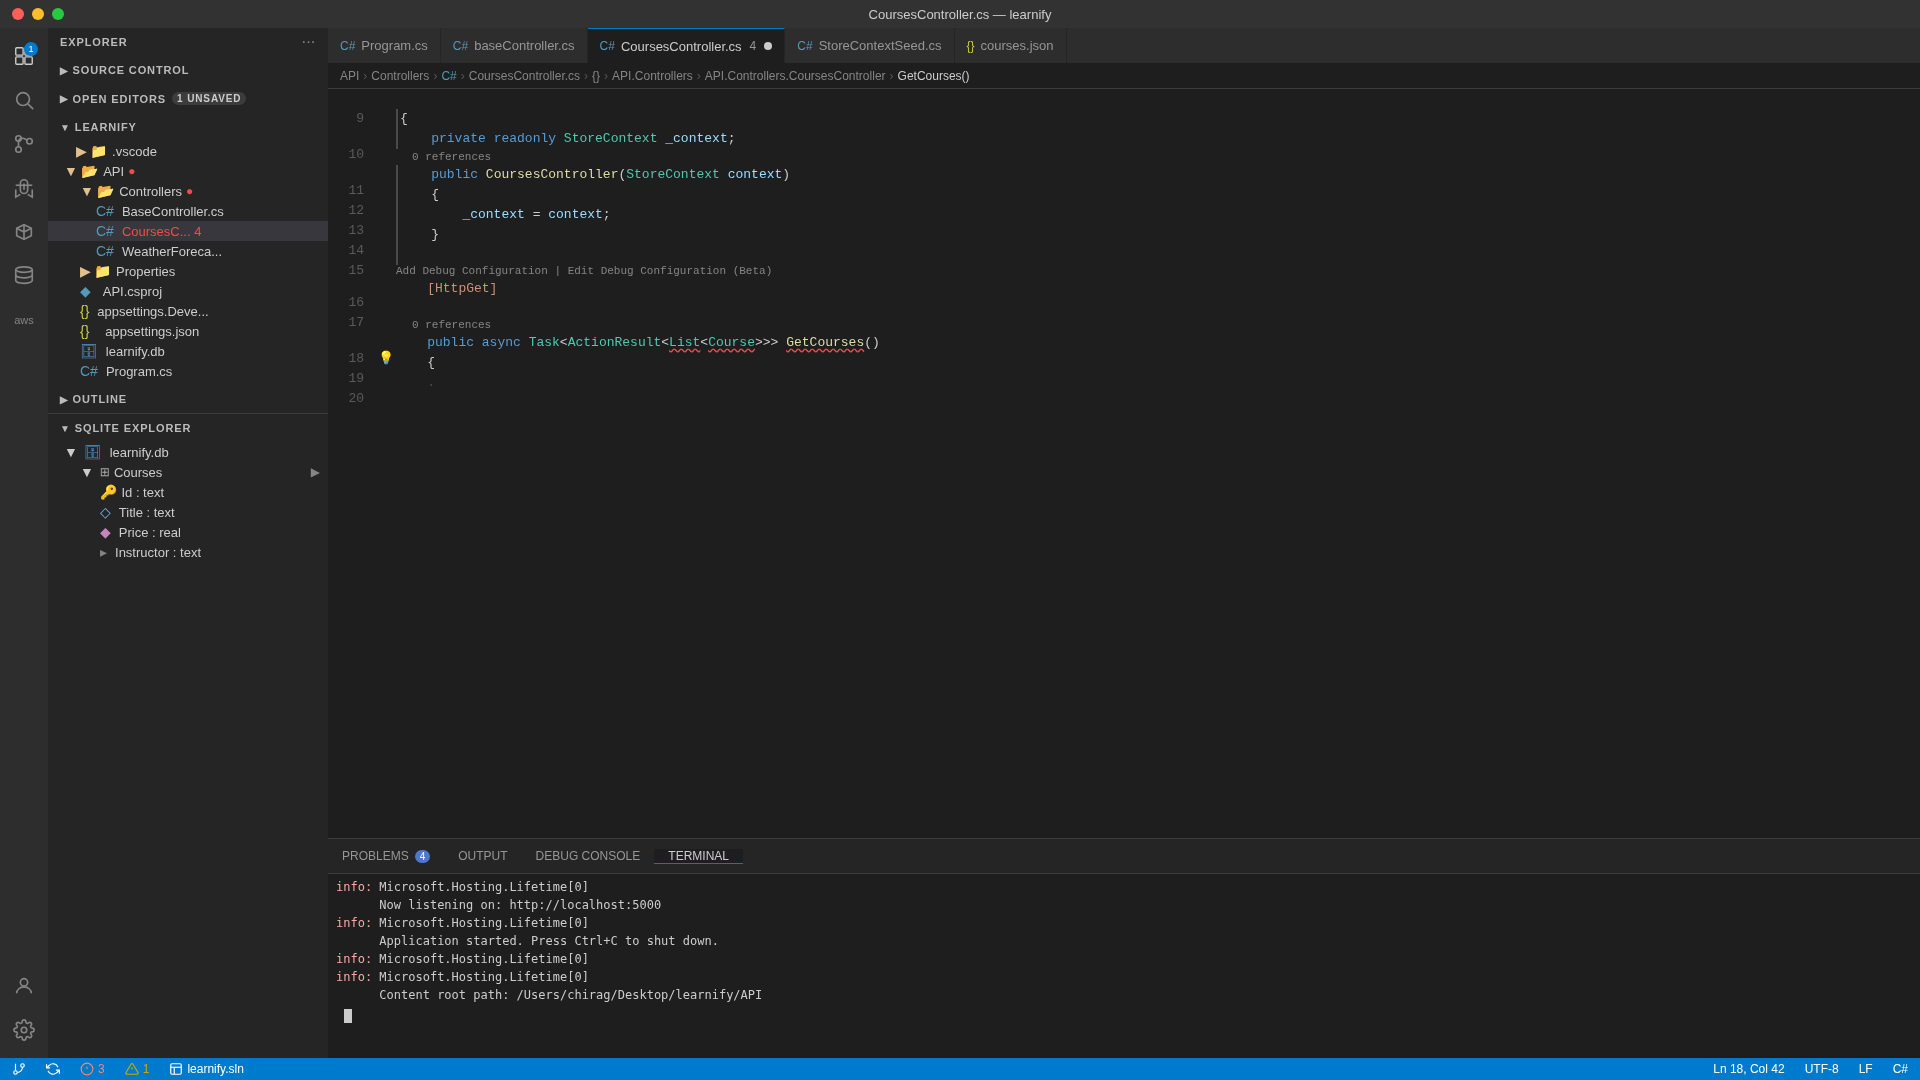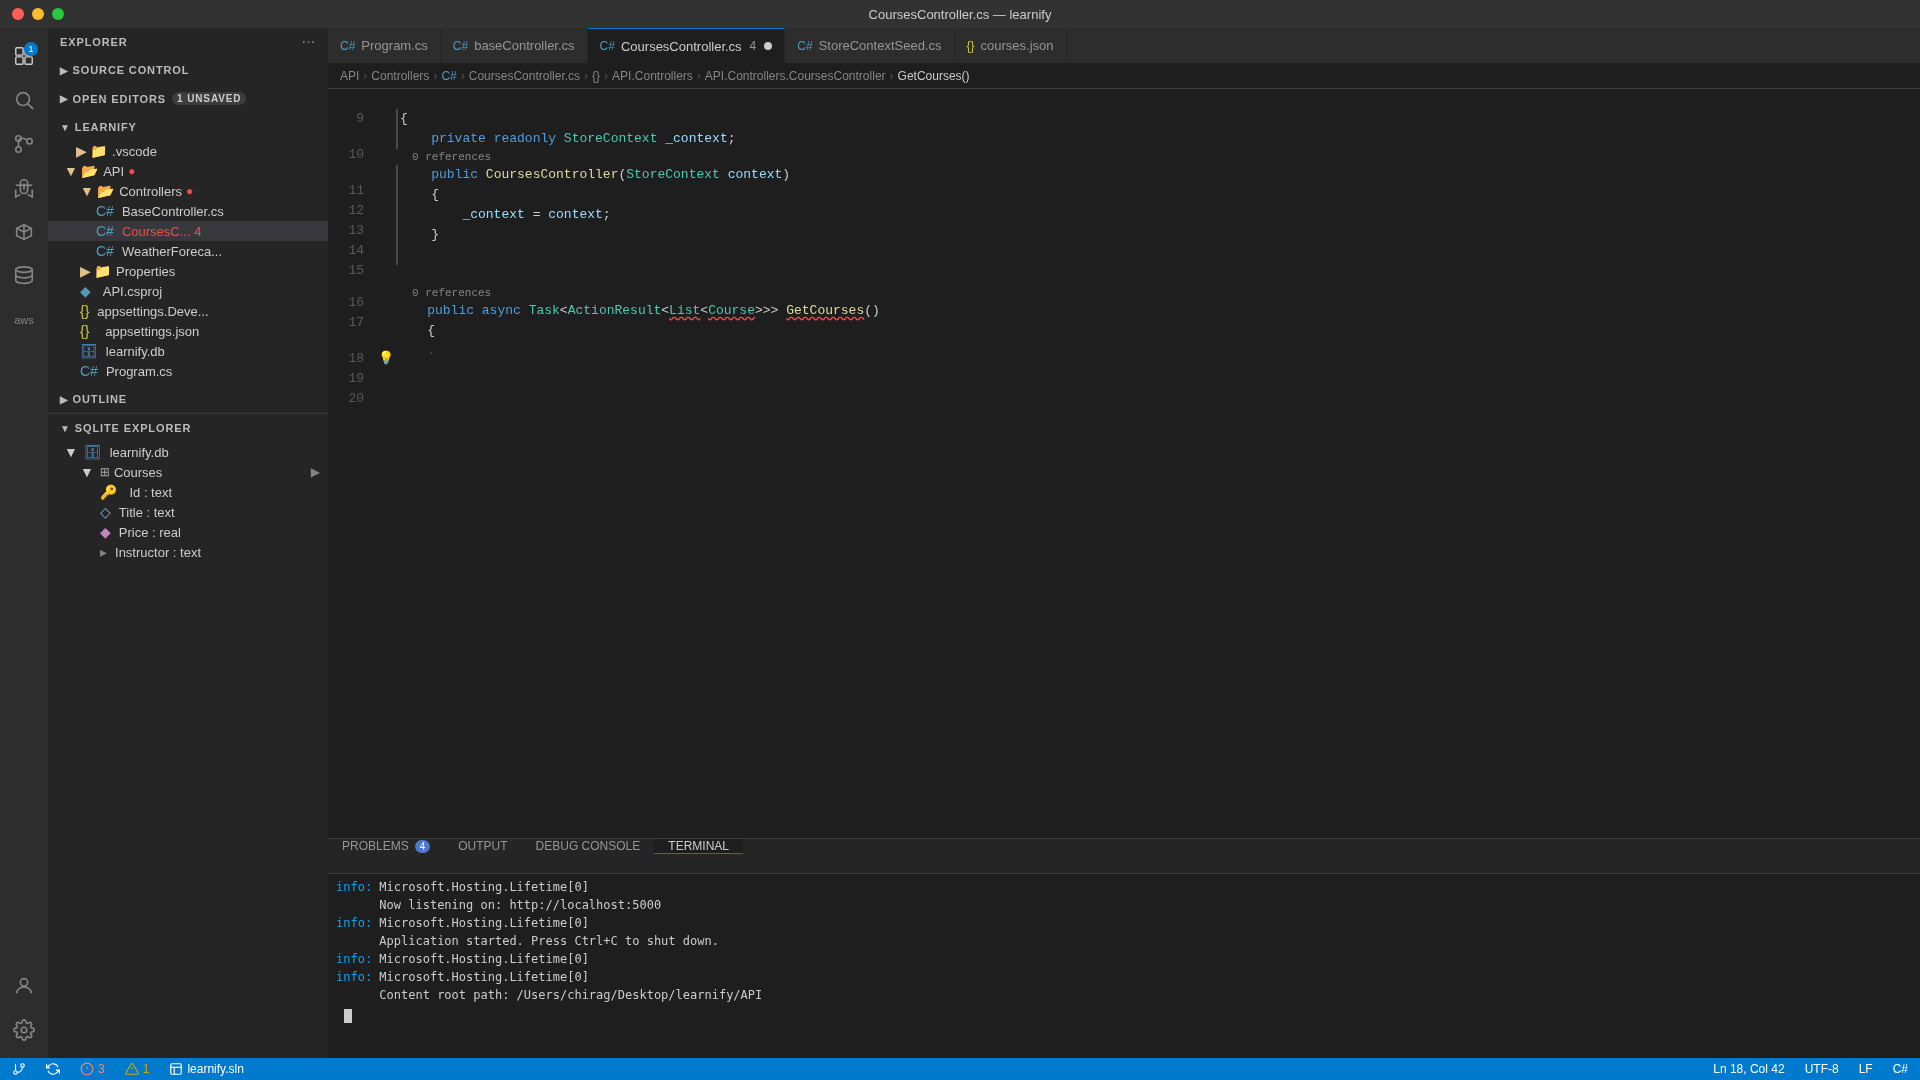--- a/index.html
+++ b/index.html
@@ -299,21 +299,21 @@
       height: 220px;
       background: #1e1e1e;
       border-top: 1px solid #3c3c3c;
       display: flex;
       flex-direction: column;
       flex-shrink: 0;
     }
     .panel-tabs {
       display: flex;
       height: 35px;
-      align-items: flex-start;
+      align-items: center;
       border-bottom: 1px solid #3c3c3c;
       background: #252526;
     }
     .panel-tab {
       display: flex;
       align-items: center;
       padding: 0 14px;
       cursor: pointer;
       color: #969696;
       font-size: 12px;
@@ -345,21 +345,21 @@
       align-items: center;
       padding: 2px 8px;
       height: 24px;
     }
     .terminal-cursor {
       display: inline-block;
       width: 8px; height: 14px;
       background: #cccccc;
       vertical-align: middle;
     }
-    .info-prefix { color: #0ea5e9; }
+    .info-prefix { color: #fca5a5; }
     
     .statusbar {
       height: 22px;
       background: #007acc;
       display: flex;
       align-items: center;
       padding: 0 8px;
       font-size: 12px;
       color: white;
       flex-shrink: 0;
@@ -590,21 +590,21 @@
       <span class="indent" style="width:32px;"></span>
       <span class="icon">▼</span>
       <span style="font-size:12px;color:#aaa;margin-left:2px;">⊞</span>
       <span class="label" style="margin-left:4px;">Courses</span>
       <span class="play-btn">▶</span>
     </div>
 
     <div class="tree-item">
       <span class="indent" style="width:52px;"></span>
       <span class="icon key-icon">🔑</span>
-      <span class="label" style="margin-left:8px;">Id : text</span>
+      <span class="label" style="margin-left:0;">Id : text</span>
     </div>
 
     <div class="tree-item">
       <span class="indent" style="width:52px;"></span>
       <span class="icon diamond-icon">◇</span>
       <span class="label" style="margin-left:4px;">Title : text</span>
     </div>
 
     <div class="tree-item">
       <span class="indent" style="width:52px;"></span>
@@ -734,20 +734,28 @@
             <div class="code-line has-border">
               <span class="var">        _context</span><span class="op"> = </span><span class="var">context</span><span class="op">;</span>
             </div>
 
             <div class="code-line has-border">
               <span class="op">    }</span>
             </div>
 
             <div class="code-line has-border">&nbsp;</div>
 
+            <div class="code-line" style="height:32px;flex-direction:column;align-items:flex-start;justify-content:center;">
+              <div style="color:#858585;font-size:11px;height:16px;display:flex;align-items:center;">
+                <span>Add Debug Configuration | Edit Debug Configuration (Beta)</span>
+              </div>
+              <div style="height:20px;display:flex;align-items:center;">
+                <span class="str">    [HttpGet]</span>
+              </div>
+            </div>
 
             <div class="code-line">&nbsp;</div>
 
             <div class="code-line" style="color:#858585;font-size:11px;height:16px;"><span style="padding-left:16px;">0 references</span></div>
 
             <div class="code-line">
               <span class="kw">    public</span><span class="kw"> async</span><span class="op"> </span><span class="type">Task</span><span class="op">&lt;</span><span class="type">ActionResult</span><span class="op">&lt;</span><span class="type squiggle">List</span><span class="op">&lt;</span><span class="type squiggle">Course</span><span class="op">&gt;&gt;&gt;</span><span class="op"> </span><span class="fn squiggle">GetCourses</span><span class="op">()</span>
             </div>
 
             <div class="code-line">

